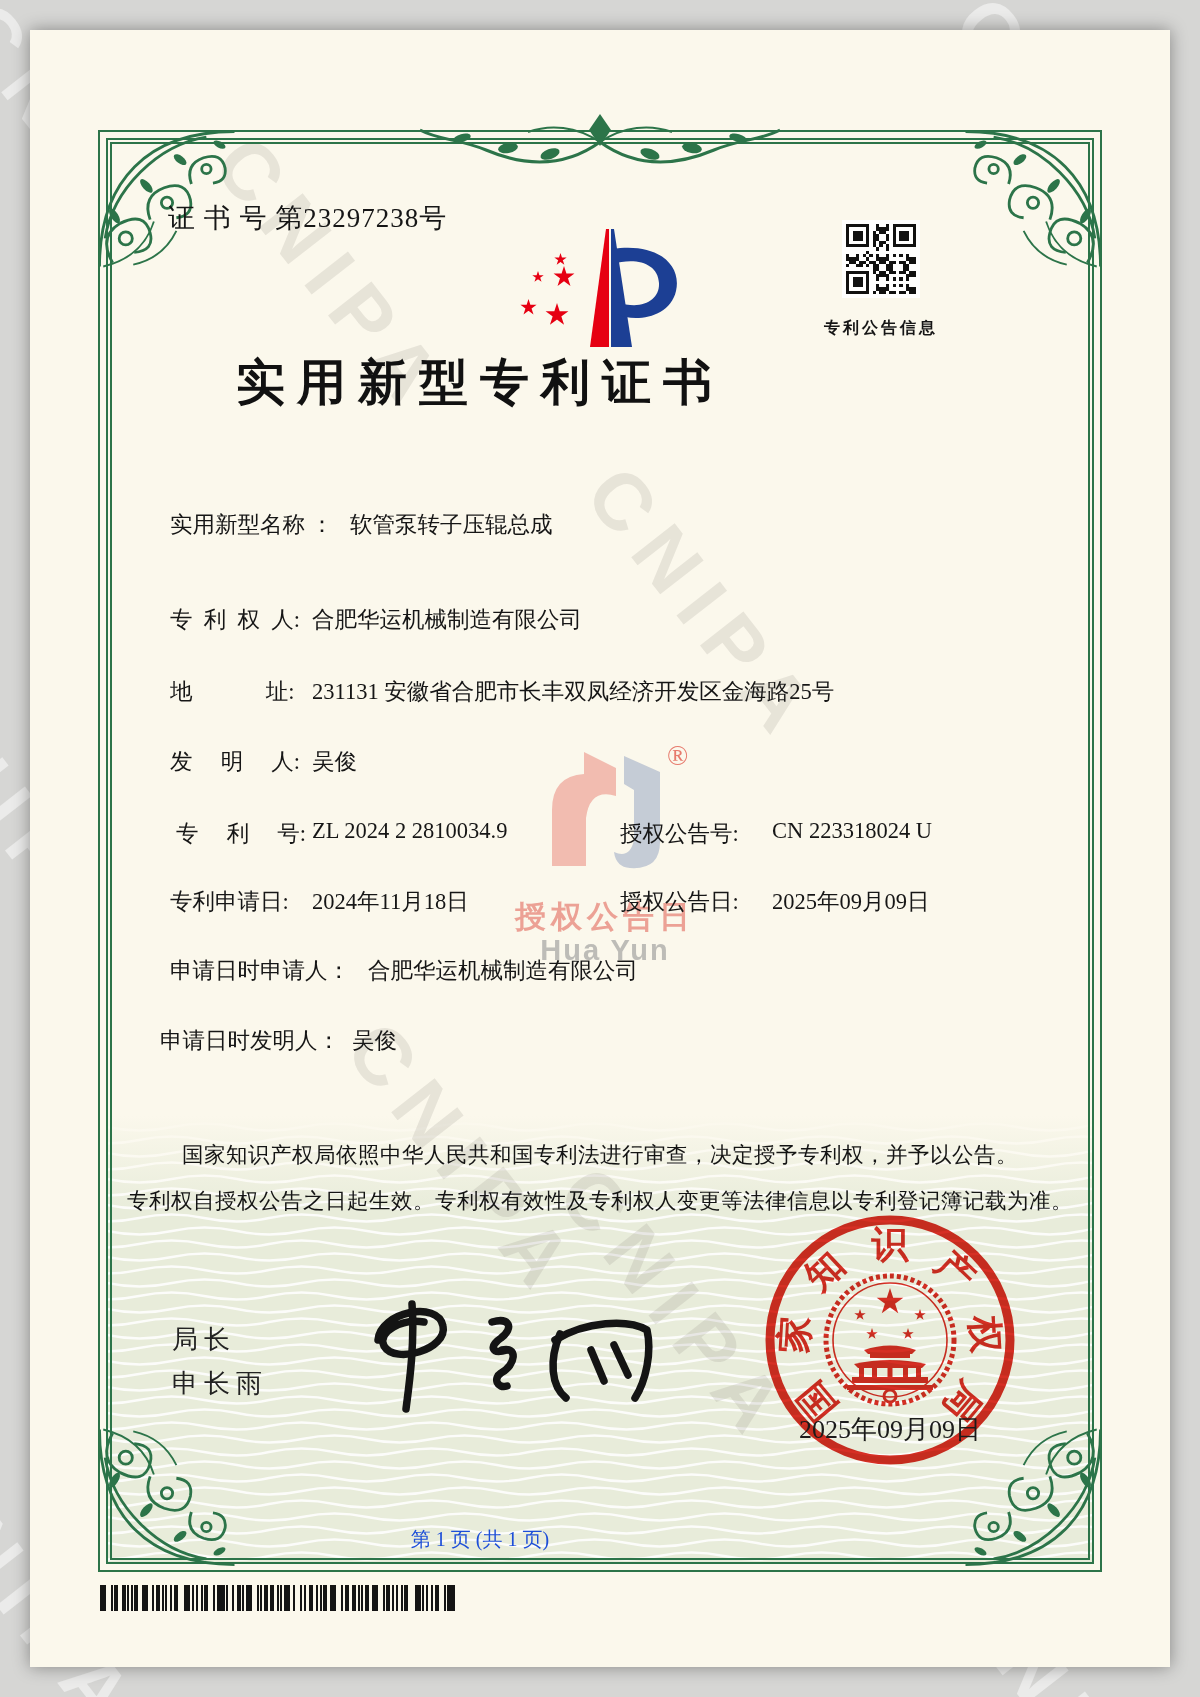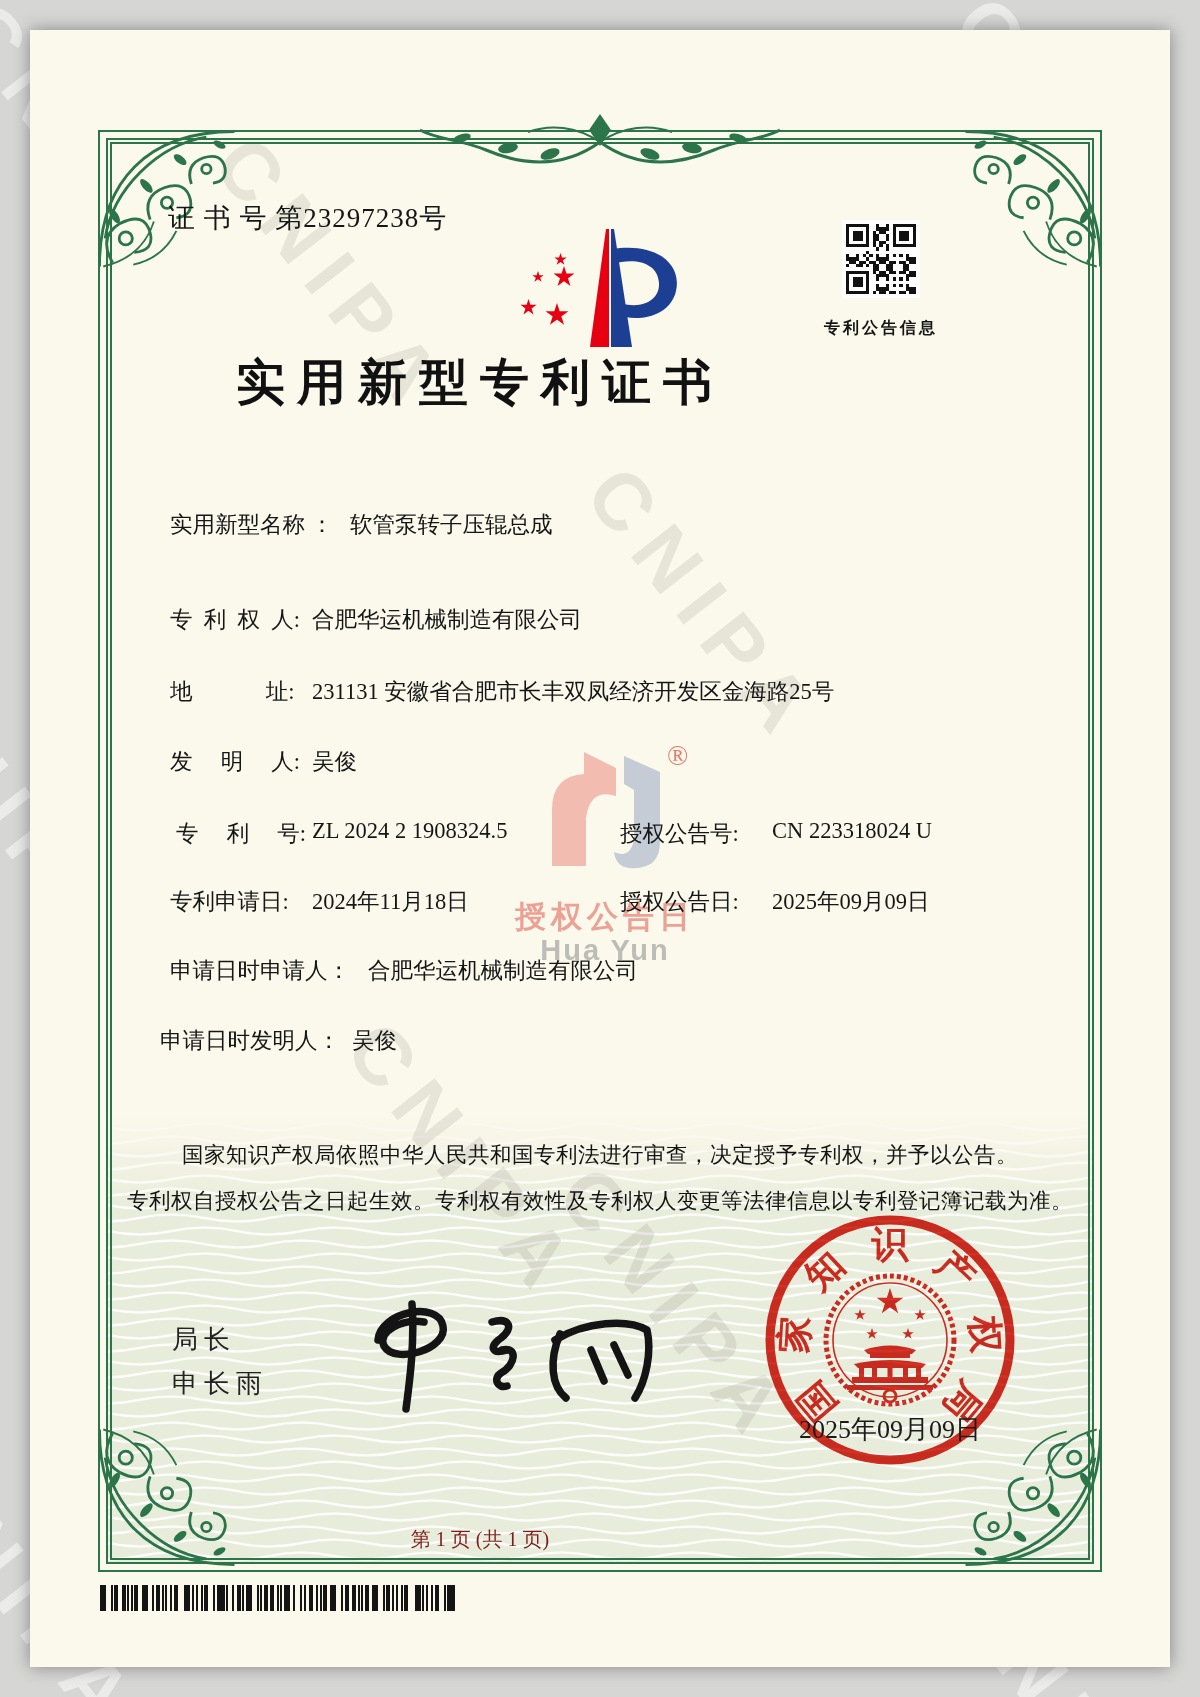--- a/index.html
+++ b/index.html
@@ -29,21 +29,21 @@
            padding:4px;z-index:5;}
   #qr-caption{left:806px;top:318px;width:150px;text-align:center;font-size:16px;font-weight:bold;
               letter-spacing:3px;font-family:"Liberation Sans","DejaVu Sans",sans-serif;}
   .para{position:absolute;left:120px;width:960px;text-align:center;font-size:21.5px;color:#141414;
         z-index:5;letter-spacing:.5px;}
   .sig-txt{position:absolute;left:172px;z-index:5;font-size:26px;letter-spacing:6px;color:#222;
            font-family:"Liberation Sans","DejaVu Sans",sans-serif;}
   #seal{position:absolute;left:750px;top:1200px;z-index:6;mix-blend-mode:multiply;opacity:.96;}
   #seal-date{position:absolute;left:785px;top:1412px;width:210px;text-align:center;font-size:26px;
              color:#1b1b1b;z-index:7;}
-  #footer{left:0;top:1526px;width:960px;text-align:center;font-size:20px;color:#7f1d1d;}
+  #footer{left:0;top:1526px;width:960px;text-align:center;font-size:20px;color:#1d4ed8;}
   #barcode{position:absolute;left:100px;top:1585px;width:360px;height:26px;z-index:5;}
   #barcode .bar{position:absolute;top:0;height:26px;background:#141414;}
   #huayun{position:absolute;left:515px;top:738px;width:180px;z-index:3;text-align:center;}
   #huayun-cn{position:absolute;top:158px;left:0;width:180px;font-size:31px;font-weight:bold;
              letter-spacing:5px;color:rgba(226,108,96,.62);}
   #huayun-en{position:absolute;top:196px;left:0;width:180px;font-size:29px;font-weight:bold;
              letter-spacing:2px;color:rgba(168,168,166,.75);
              font-family:"Liberation Sans","DejaVu Sans",sans-serif;}
   #huayun-r{position:absolute;left:152px;top:2px;font-size:28px;color:rgba(222,70,56,.7);}
   .seal-char{font-size:37px;font-weight:bold;fill:#d8261b;text-anchor:middle;
@@ -340,21 +340,21 @@
   <span class="t" style="left:170px;top:604px">专  利  权  人: </span>
   <span class="t" style="left:312px;top:604px">合肥华运机械制造有限公司</span>
 
   <span class="t" style="left:170px;top:676px">地             址: </span>
   <span class="t" style="left:312px;top:676px">231131 安徽省合肥市长丰双凤经济开发区金海路25号</span>
 
   <span class="t" style="left:170px;top:746px">发     明     人: </span>
   <span class="t" style="left:312px;top:746px">吴俊</span>
 
   <span class="t" style="left:176px;top:818px">专     利     号: </span>
-  <span class="t" style="left:312px;top:818px">ZL 2024 2 1908324.5</span>
+  <span class="t" style="left:312px;top:818px">ZL 2024 2 2810034.9</span>
   <span class="t" style="left:620px;top:818px">授权公告号: </span>
   <span class="t" style="left:772px;top:818px">CN 223318024 U</span>
 
   <span class="t" style="left:170px;top:886px">专利申请日: </span>
   <span class="t" style="left:312px;top:886px">2024年11月18日</span>
   <span class="t" style="left:620px;top:886px">授权公告日: </span>
   <span class="t" style="left:772px;top:886px">2025年09月09日</span>
 
   <span class="t" style="left:170px;top:955px">申请日时申请人：</span>
   <span class="t" style="left:368px;top:955px">合肥华运机械制造有限公司</span>

